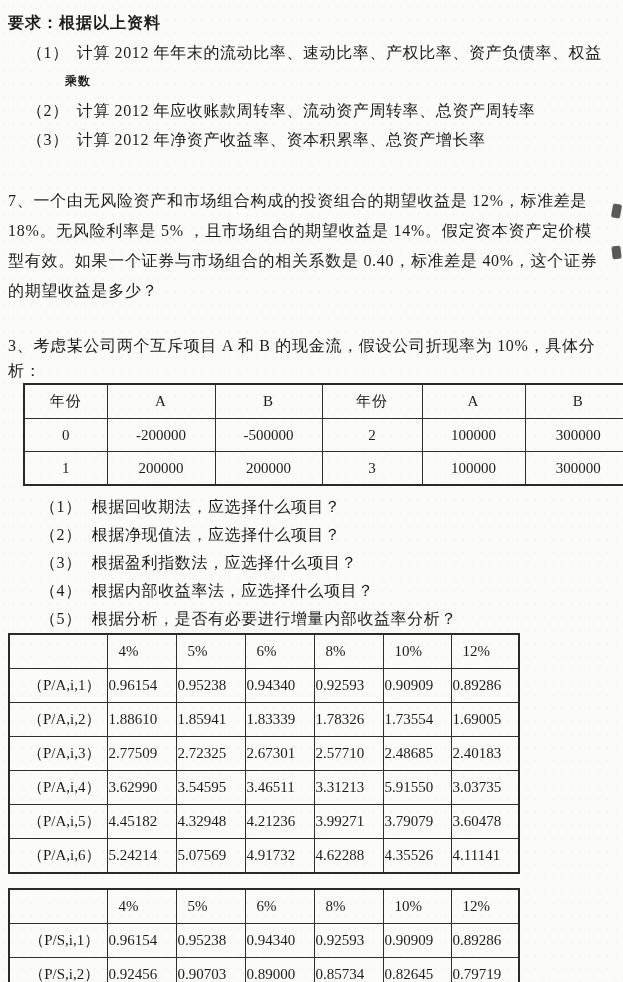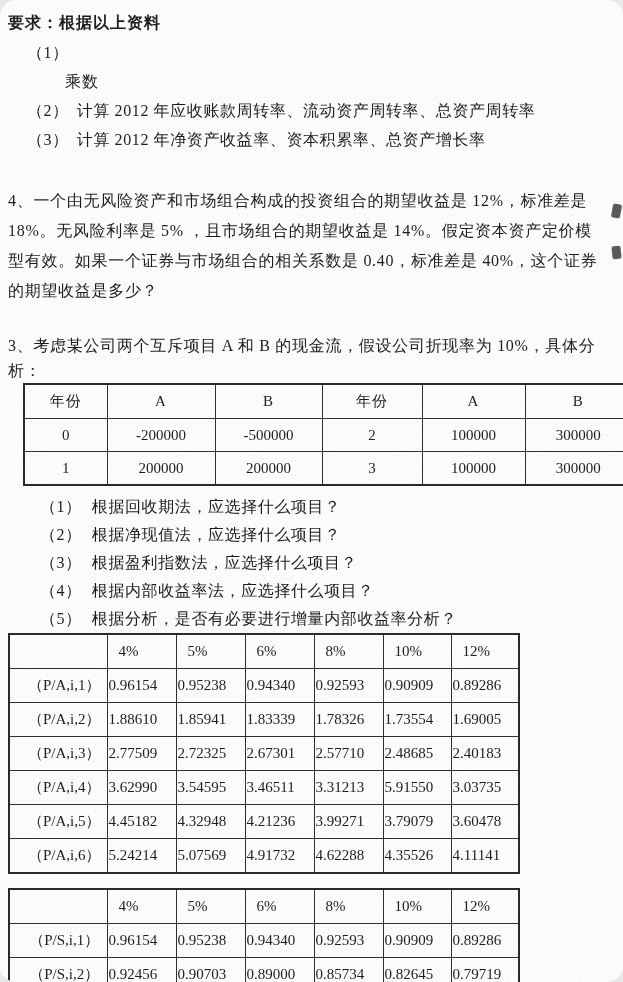--- a/index.html
+++ b/index.html
@@ -8,36 +8,35 @@
     width:623px;height:982px;
     margin:0 auto;
     background:#fbfbf9;
     background-image:radial-gradient(rgba(0,0,0,0.025) 1px, transparent 1px);
     background-size:9px 13px;
     box-sizing:border-box;
     padding:8px 0 0 8px;
     overflow:hidden;
     font-family:"Liberation Serif","DejaVu Serif",serif;
     color:#1d1d1d;
-    border-radius:16px;
   }
   
   .req-heading{
     font-size:16px;font-weight:700;letter-spacing:1px;
     height:30px;line-height:30px;
   }
   .req-line{
     display:flex;align-items:center;
     font-size:16px;font-weight:500;letter-spacing:0.6px;
     height:29px;line-height:29px;
     padding-left:19px;
   }
   .req-num{flex:0 0 auto;margin-right:8px;}
   .req-cont{
-    font-size:16px;font-weight:400;letter-spacing:1px;
+    font-size:12px;font-weight:700;letter-spacing:1px;
     height:29px;line-height:29px;padding-left:57px;
   }
   .q2-block{margin-top:32px;}
   .para-line{
     font-size:16px;font-weight:500;letter-spacing:0.7px;
     height:30px;line-height:30px;
   }
   .q3-block{margin-top:27px;}
   .q3-block .para-line{height:25px;line-height:25px;}
   
@@ -81,35 +80,36 @@
 </style>
 </head>
 <body>
 
 <div class="page">
 
   <div class="req-heading">要求：根据以上资料</div>
 
   <div class="req-line">
     <span class="req-num">（1）</span>
+    <span>计算 2012 年年末的流动比率、速动比率、产权比率、资产负债率、权益</span>
   </div>
   <div class="req-cont">乘数</div>
 
   <div class="req-line">
     <span class="req-num">（2）</span>
     <span>计算 2012 年应收账款周转率、流动资产周转率、总资产周转率</span>
   </div>
 
   <div class="req-line">
     <span class="req-num">（3）</span>
     <span>计算 2012 年净资产收益率、资本积累率、总资产增长率</span>
   </div>
 
   <div class="q2-block">
-    <div class="para-line">4、一个由无风险资产和市场组合构成的投资组合的期望收益是 12%，标准差是</div>
+    <div class="para-line">7、一个由无风险资产和市场组合构成的投资组合的期望收益是 12%，标准差是</div>
     <div class="para-line">18%。无风险利率是 5% ，且市场组合的期望收益是 14%。假定资本资产定价模</div>
     <div class="para-line">型有效。如果一个证券与市场组合的相关系数是 0.40，标准差是 40%，这个证券</div>
     <div class="para-line">的期望收益是多少？</div>
   </div>
 
   <div class="q3-block">
     <div class="para-line">3、考虑某公司两个互斥项目 A 和 B 的现金流，假设公司折现率为 10%，具体分</div>
     <div class="para-line">析：</div>
   </div>
 

